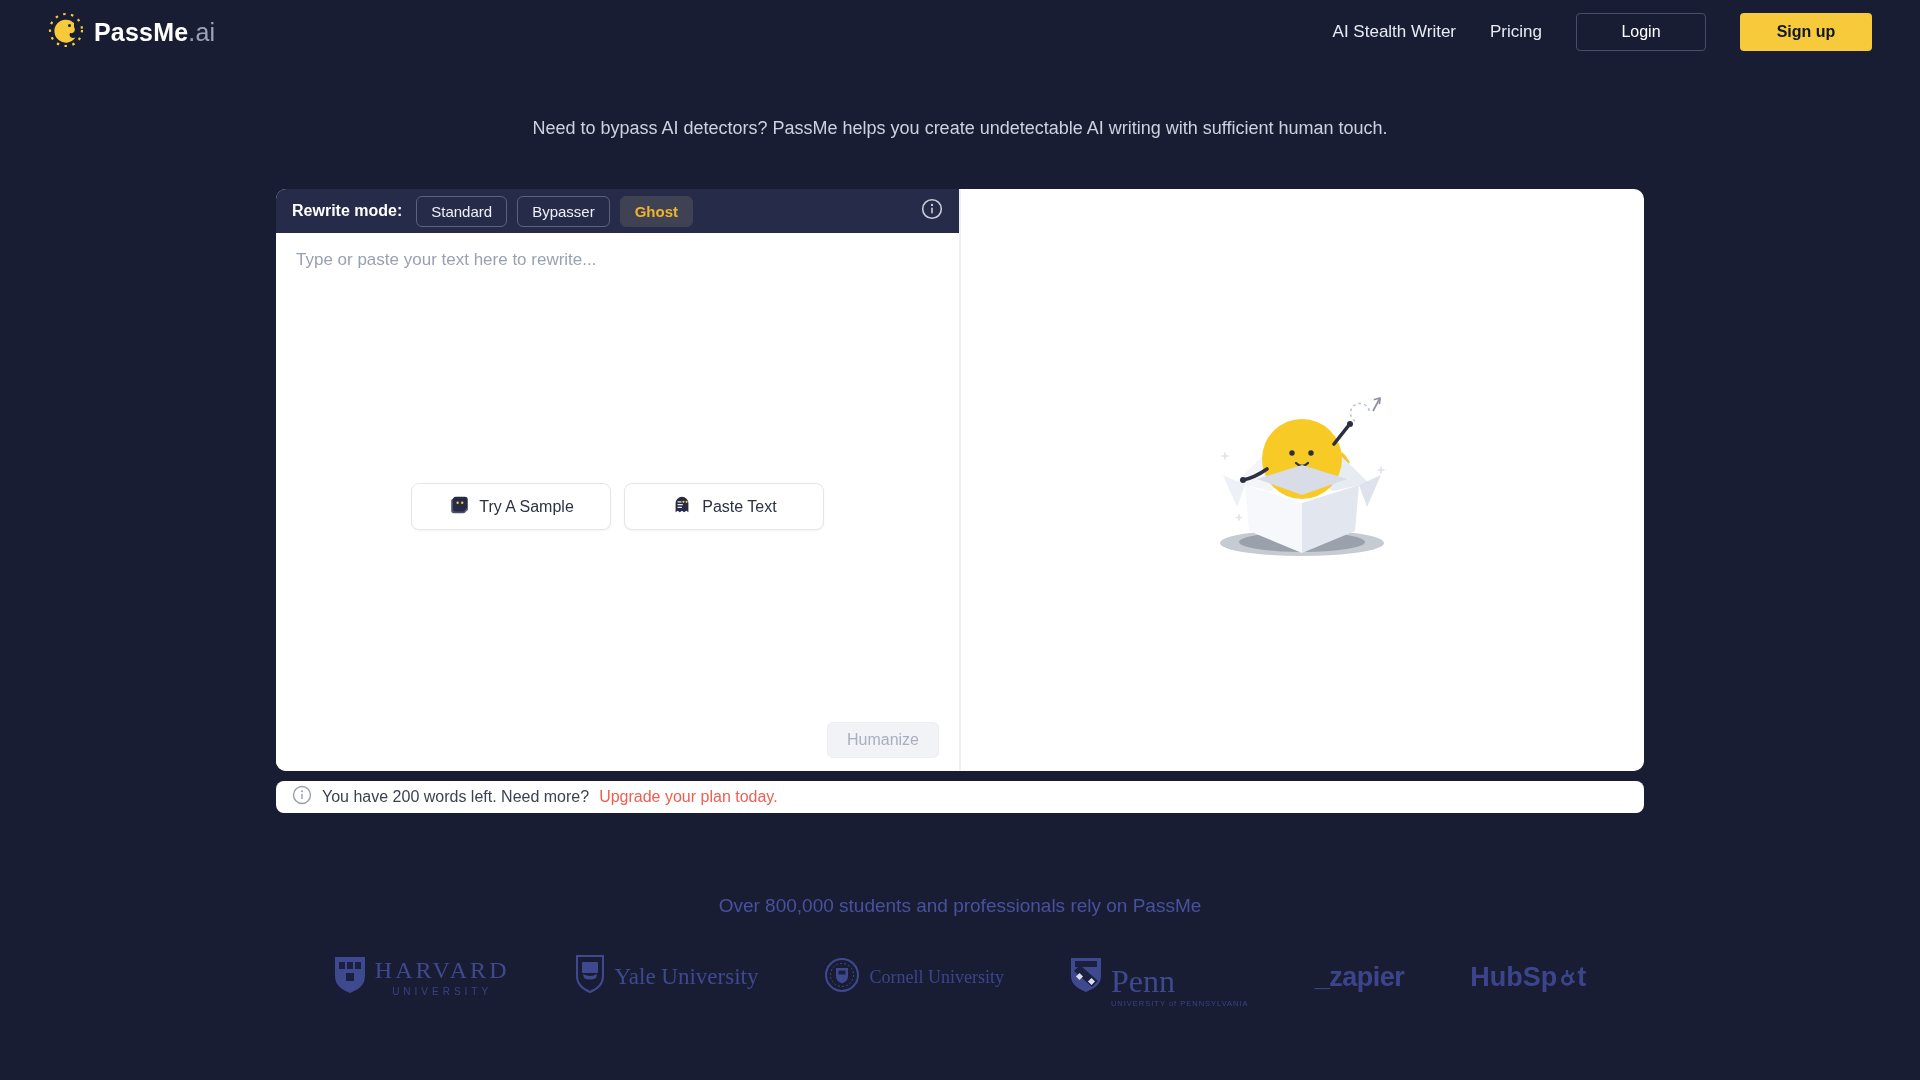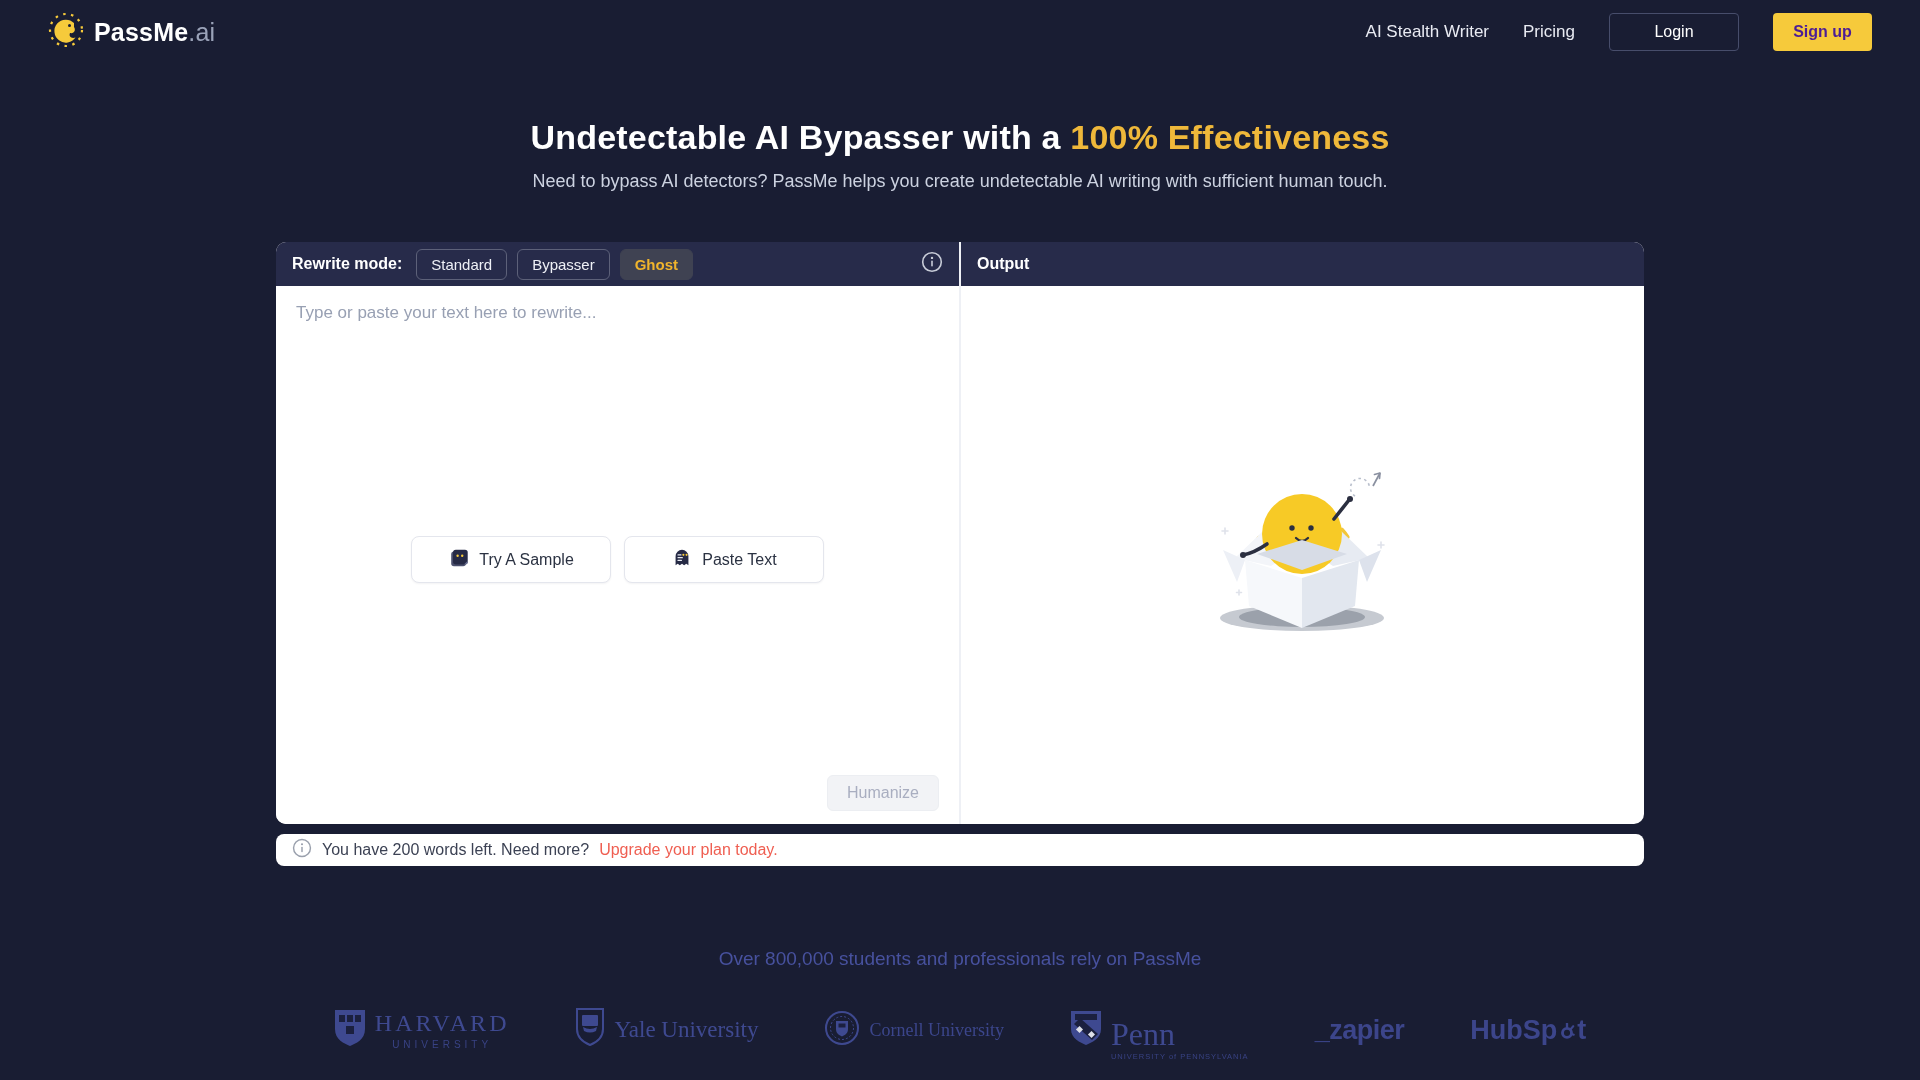--- a/index.html
+++ b/index.html
@@ -8,22 +8,22 @@
 
   
   .navbar { height:64px; display:flex; align-items:center; justify-content:space-between; padding:0 48px; }
   .brand { display:flex; align-items:center; gap:10px; }
   .brand-text { font-size:25px; font-weight:700; color:#ffffff; letter-spacing:.2px; }
   .brand-suffix { color:#9aa2b8; font-weight:400; }
   .nav-right { display:flex; align-items:center; gap:34px; }
   .nav-link { color:#e9ebf3; font-size:17px; cursor:pointer; }
   .btn-login { width:130px; height:38px; display:flex; align-items:center; justify-content:center;
     border:1px solid #474d6b; border-radius:4px; color:#ffffff; font-size:16px; cursor:pointer; }
-  .btn-signup { width:99px; height:38px; display:flex; align-items:center; justify-content:center;
-    background:#f6ca3b; border-radius:4px; color:#4c1d95; font-size:16px; font-weight:700; cursor:pointer; }
+  .btn-signup { width:132px; height:38px; display:flex; align-items:center; justify-content:center;
+    background:#f6ca3b; border-radius:4px; color:#0f172a; font-size:16px; font-weight:700; cursor:pointer; }
 
   
   .hero { text-align:center; margin-top:54px; }
   .hero-title { font-size:34px; font-weight:800; color:#ffffff; letter-spacing:.2px; }
   .hero-highlight { color:#efb83a; }
   .hero-sub { margin-top:14px; font-size:18px; color:#ccd2e0; }
 
   
   .workspace { width:1368px; margin:50px auto 0; }
   .panel { background:#ffffff; border-radius:10px; height:582px; display:flex; overflow:hidden; }
@@ -87,21 +87,20 @@
   </div>
   <div class="nav-right">
     <span class="nav-link">AI Stealth Writer</span>
     <span class="nav-link">Pricing</span>
     <div class="btn-login">Login</div>
     <div class="btn-signup">Sign up</div>
   </div>
 </div>
 
 <div class="hero">
-  <div class="hero-title"><span>Undetectable AI Bypasser with a </span><span class="hero-highlight">100% Effectiveness</span></div>
   <div class="hero-sub">Need to bypass AI detectors? PassMe helps you create undetectable AI writing with sufficient human touch.</div>
 </div>
 
 <div class="workspace">
   <div class="panel">
 
     <div class="panel-col">
       <div class="panel-header">
         <span class="mode-label">Rewrite mode:</span>
         <button class="pill">Standard</button>
@@ -145,23 +144,20 @@
             <span>Paste Text</span>
           </button>
         </div>
         <button class="btn-humanize">Humanize</button>
       </div>
     </div>
 
     <div class="panel-divider"></div>
 
     <div class="panel-col">
-      <div class="panel-header">
-        <span class="output-title">Output</span>
-      </div>
       <div class="output-area">
         <span>
           <svg width="215" height="178" viewBox="0 0 215 178">
             <ellipse cx="107" cy="154" rx="82" ry="13" fill="#c6cad1"></ellipse>
             <ellipse cx="107" cy="153" rx="63" ry="10" fill="#9ba1ab"></ellipse>
             <g stroke="#dfe2ea" stroke-width="1.6" stroke-linecap="round">
               <path d="M30 64 v6 M27 67 h6"></path>
               <path d="M186 78 v6 M183 81 h6"></path>
               <path d="M44 126 v5 M41.5 128.5 h5"></path>
             </g>

